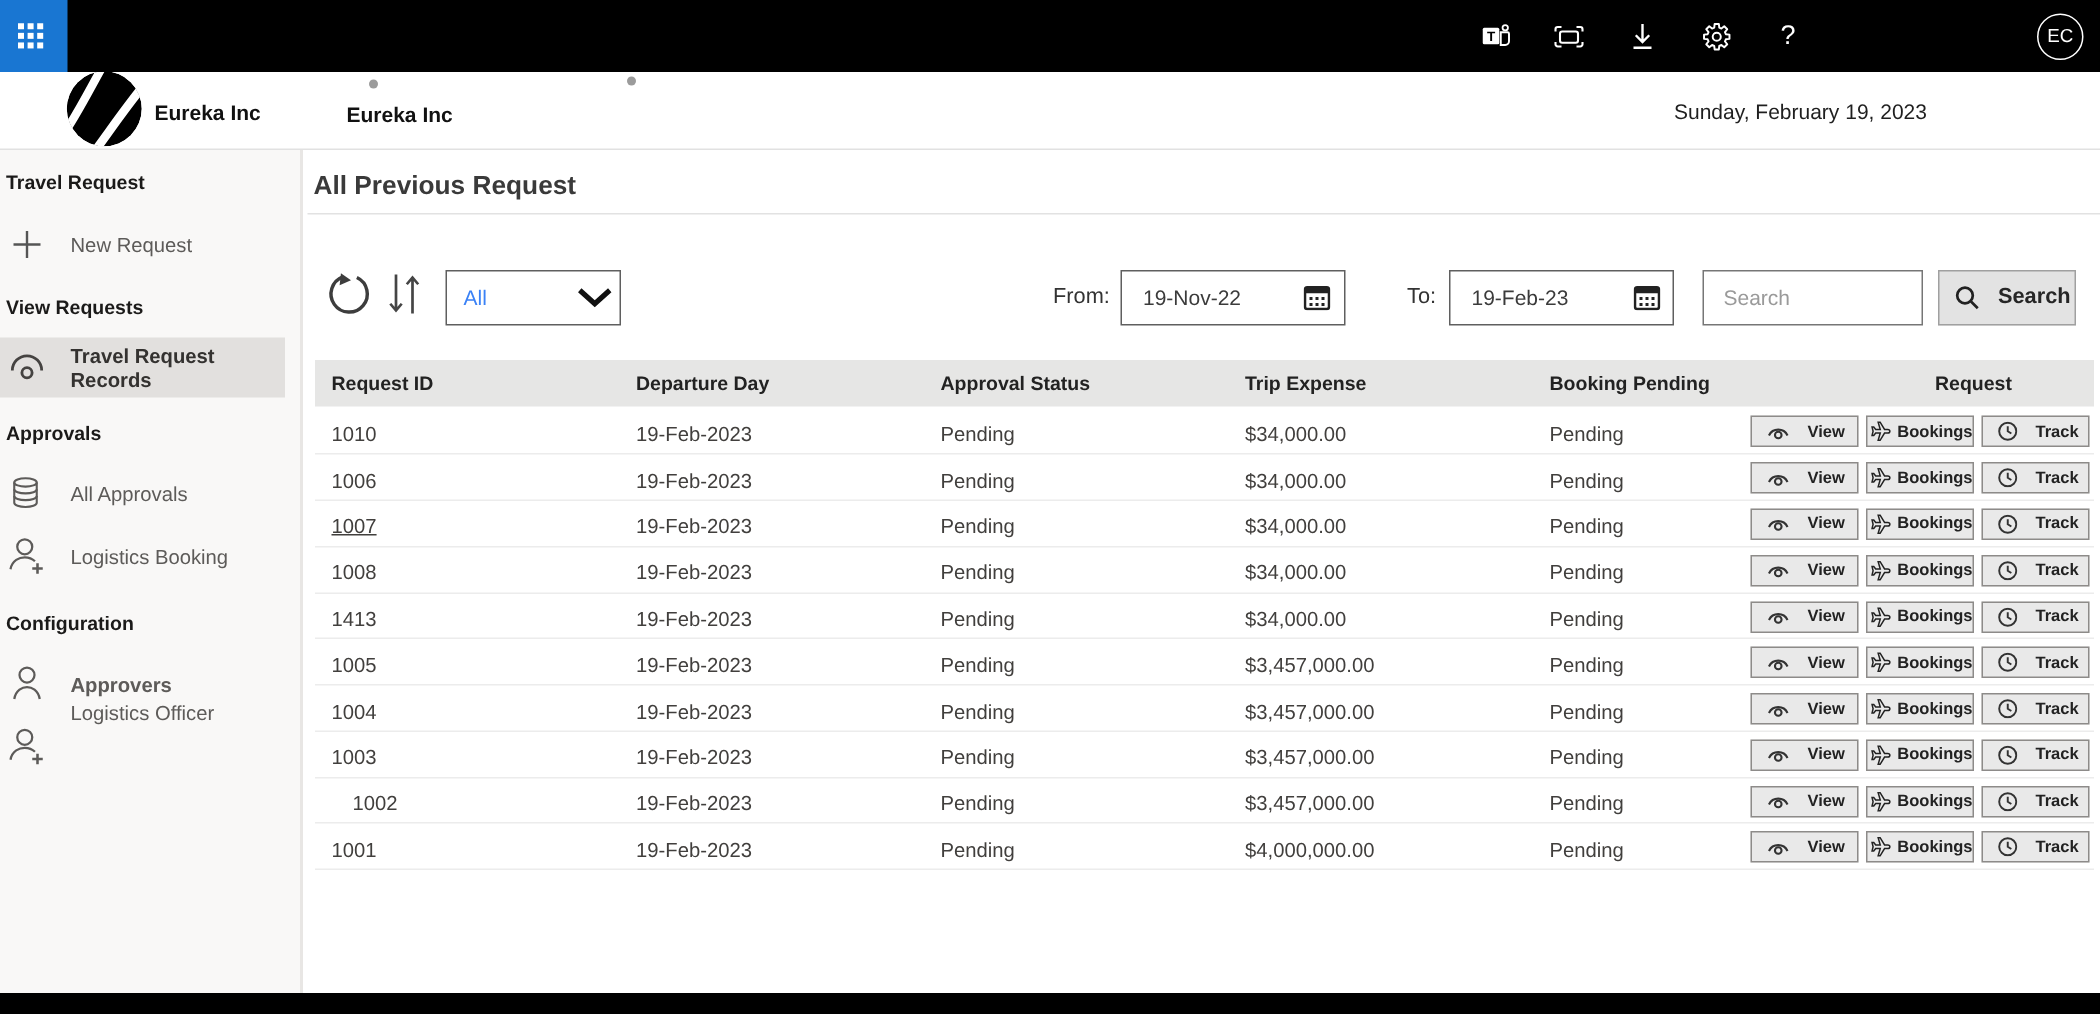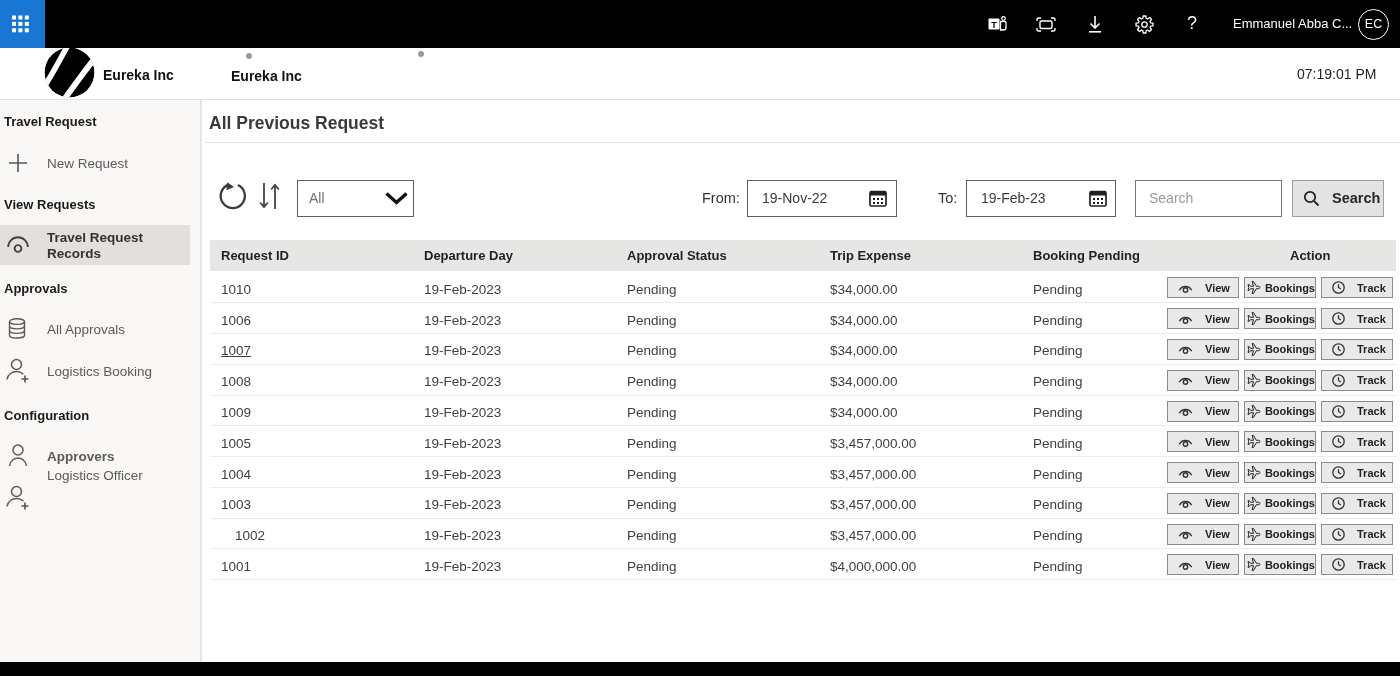--- a/index.html
+++ b/index.html
@@ -31,21 +31,21 @@
   border-right:2px solid #e8e6e4; }
 .navhead { left:4px; font-size:13px; font-weight:700; color:#1b1a19; }
 .navitem { left:47px; font-size:13.5px; color:#5d5b59; }
 #selitem { left:0; top:225px; width:190px; height:40px; background:#e2e0de; }
 .seltext { left:47px; font-size:13.5px; font-weight:700; color:#343230; line-height:16.5px; }
 #pagetitle { left:209px; top:113px; font-size:17.5px; font-weight:600; color:#3a3a3a; }
 #titlerule { left:205px; top:142px; width:1195px; height:1px; background:#e2e2e2; }
 
 .box { border:1px solid #5f5f5f; background:#fff; }
 #ddl { left:297px; top:180px; width:117px; height:37px; }
-#ddltext { left:309px; top:180px; height:37px; line-height:37px; font-size:14px; color:#737373;text-align:center; }
+#ddltext { left:309px; top:180px; height:37px; line-height:37px; font-size:14px; color:#3b82f6;text-align:center; }
 #fromlbl { left:702px; top:180px; width:40px; height:37px; line-height:37px; font-size:14.5px; color:#333; }
 #date1 { left:747px; top:180px; width:150px; height:37px; }
 #date1t { left:762px; top:180px; height:37px; line-height:37px; font-size:14px; color:#3b3b3b; }
 #tolbl { left:938px; top:180px; width:22px; height:37px; line-height:37px; font-size:14.5px; color:#333; }
 #date2 { left:966px; top:180px; width:150px; height:37px; }
 #date2t { left:981px; top:180px; height:37px; line-height:37px; font-size:14px; color:#3b3b3b; }
 #search { left:1135px; top:180px; width:147px; height:37px; border:1px solid #767676; }
 #searcht { left:1149px; top:180px; height:37px; line-height:37px; font-size:14px; color:#9a9a9a; }
 #sbtn { left:1292px; top:180px; width:92px; height:37px; background:#e3e3e3; border:1px solid #a0a0a0; }
 #sbtnt { left:1332px; top:180px; height:37px; line-height:37px; font-size:14.5px; font-weight:700; color:#262626; }
@@ -99,41 +99,40 @@
     <g stroke="#fff" stroke-width="1.6" fill="none">
       <path d="M9 1 V12.5 M4.5 8.5 L9 13 L13.5 8.5"></path>
       <path d="M3 16.8 H15"></path>
     </g>
   </svg>
   <svg class="abs" style="left:1135px; top:15px;" width="19" height="19" viewBox="0 0 19 19" id="gearsvg">
       <path d="M7.81 3.43 L 8.09 1.02 L 10.91 1.02 L 11.19 3.43 L 12.60 4.02 L 14.50 2.50 L 16.50 4.50 L 14.98 6.40 L 15.57 7.81 L 17.98 8.09 L 17.98 10.91 L 15.57 11.19 L 14.98 12.60 L 16.50 14.50 L 14.50 16.50 L 12.60 14.98 L 11.19 15.57 L 10.91 17.98 L 8.09 17.98 L 7.81 15.57 L 6.40 14.98 L 4.50 16.50 L 2.50 14.50 L 4.02 12.60 L 3.43 11.19 L 1.02 10.91 L 1.02 8.09 L 3.43 7.81 L 4.02 6.40 L 2.50 4.50 L 4.50 2.50 L 6.40 4.02 Z" fill="none" stroke="#fff" stroke-width="1.3" stroke-linejoin="round"></path>
       <circle cx="9.5" cy="9.5" r="2.7" fill="none" stroke="#fff" stroke-width="1.3"></circle>
     </svg>
   <div class="abs" style="left:1187px; top:13px; color:#fff; font-size:18px; font-weight:400;">?</div>
-  <div class="abs" id="username">Emmanuel Abba C...</div>
   <div class="abs" id="avatar">EC</div>
 
   <div class="abs" id="header"></div>
   <svg class="abs" style="left:44px; top:48px;" width="51" height="50" viewBox="0 0 51 50">
     <defs>
         <clipPath id="logoclip">
           <circle cx="25.5" cy="24.5" r="25"></circle>
         </clipPath>
       </defs>
     <g clip-path="url(#logoclip)">
       <circle cx="25.5" cy="24.5" r="25" fill="#000"></circle>
       <path d="M-2 42 C7 29 14 15 24 -3" fill="none" stroke="#fff" stroke-width="5.6"></path>
       <path d="M19 53 C28 41 38 26 51 10" fill="none" stroke="#fff" stroke-width="5.8"></path>
     </g>
   </svg>
   <div class="abs" id="eureka1">Eureka Inc</div>
   <div class="abs" id="eureka2">Eureka Inc</div>
   <div class="abs handle" style="left:246px; top:53px;"></div>
   <div class="abs handle" style="left:418px; top:51px;"></div>
-  <div class="abs hdrtxt" style="left:1297px;">07:19:01 PM</div>
+  <div class="abs hdrtxt" style="left:1116px;">Sunday, February 19, 2023</div>
 
   <div class="abs" id="sidebar"></div>
   <div class="abs navhead" style="top:113.5px;">Travel Request</div>
   <svg class="abs" style="left:8px; top:153px;" width="20" height="20" viewBox="0 0 20 20">
     <path d="M10 1 V19 M1 10 H19" stroke="#555" stroke-width="1.6" fill="none"></path>
   </svg>
   <div class="abs navitem" style="top:156px;">New Request</div>
   <div class="abs navhead" style="top:197px;">View Requests</div>
   <div class="abs" id="selitem"></div>
   <svg class="abs" style="left:7px; top:234px;" width="22" height="20" viewBox="0 0 22 20">
@@ -232,21 +231,21 @@
     <path d="M11 11 L15.5 15.5" stroke="#222" stroke-width="1.8"></path>
   </svg>
   <div class="abs" id="sbtnt">Search</div>
 
   <div class="abs" id="thead"></div>
   <div class="abs th" style="left:221px;">Request ID</div>
   <div class="abs th" style="left:424px;">Departure Day</div>
   <div class="abs th" style="left:627px;">Approval Status</div>
   <div class="abs th" style="left:830px;">Trip Expense</div>
   <div class="abs th" style="left:1033px;">Booking Pending</div>
-  <div class="abs th" style="left:1290px;">Action</div>
+  <div class="abs th" style="left:1290px;">Request</div>
   <div id="rows">
       <div class="abs td" style="left:221px; top:273.9px;">1010</div>
       <div class="abs td" style="left:424px; top:273.9px;">19-Feb-2023</div>
       <div class="abs td" style="left:627px; top:273.9px;">Pending</div>
       <div class="abs td" style="left:830px; top:273.9px;">$34,000.00</div>
       <div class="abs td" style="left:1033px; top:273.9px;">Pending</div>
       <div class="abs btn" style="left:1167px; top:277.4px;">
         <svg width="15" height="12" viewBox="0 0 15 12" style="margin-left:10px;">
           <path d="M1.3 8.3 A6.9 6.9 0 0 1 13.7 8.3" fill="none" stroke="#333" stroke-width="1.4"></path>
           <circle cx="7.5" cy="8.0" r="2.2" fill="none" stroke="#333" stroke-width="1.4"></circle>
@@ -338,21 +337,21 @@
         <span style="margin-left:4px;">Bookings</span>
       </div>
       <div class="abs btn" style="left:1321px; top:369.74px;">
         <svg width="13" height="13" viewBox="0 0 13 13" style="margin-left:10px;">
           <circle cx="6.5" cy="6.5" r="5.7" fill="none" stroke="#333" stroke-width="1.3"></circle>
           <path d="M6.5 3.2 V6.5 L8.9 8.0" fill="none" stroke="#333" stroke-width="1.3"></path>
         </svg>
         <span style="margin-left:12px;">Track</span>
       </div>
       <div class="abs rowline" style="top:394.52px;"></div>
-      <div class="abs td" style="left:221px; top:397.02px;">1009</div>
+      <div class="abs td" style="left:221px; top:397.02px;">1413</div>
       <div class="abs td" style="left:424px; top:397.02px;">19-Feb-2023</div>
       <div class="abs td" style="left:627px; top:397.02px;">Pending</div>
       <div class="abs td" style="left:830px; top:397.02px;">$34,000.00</div>
       <div class="abs td" style="left:1033px; top:397.02px;">Pending</div>
       <div class="abs btn" style="left:1167px; top:400.52px;">
         <svg width="15" height="12" viewBox="0 0 15 12" style="margin-left:10px;">
           <path d="M1.3 8.3 A6.9 6.9 0 0 1 13.7 8.3" fill="none" stroke="#333" stroke-width="1.4"></path>
           <circle cx="7.5" cy="8.0" r="2.2" fill="none" stroke="#333" stroke-width="1.4"></circle>
         </svg>
         <span style="margin-left:12px;">View</span>

